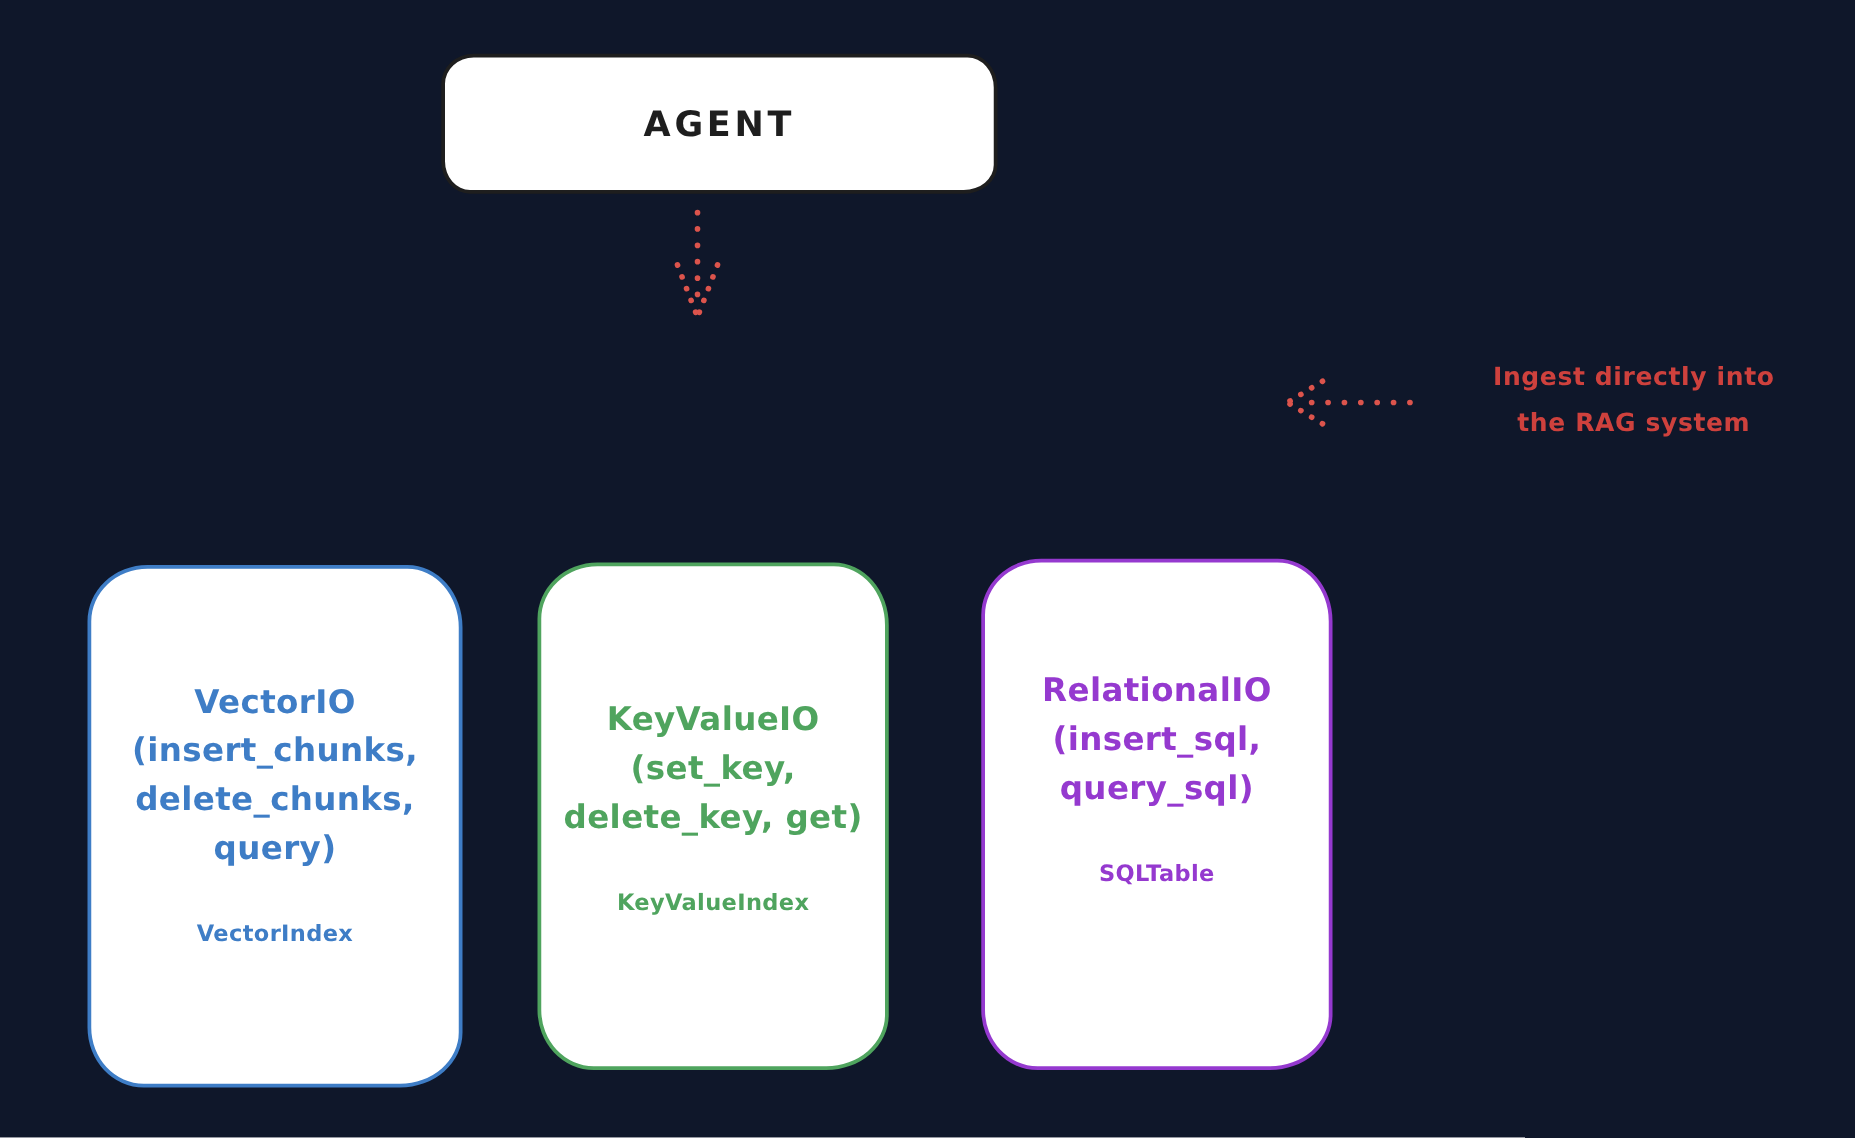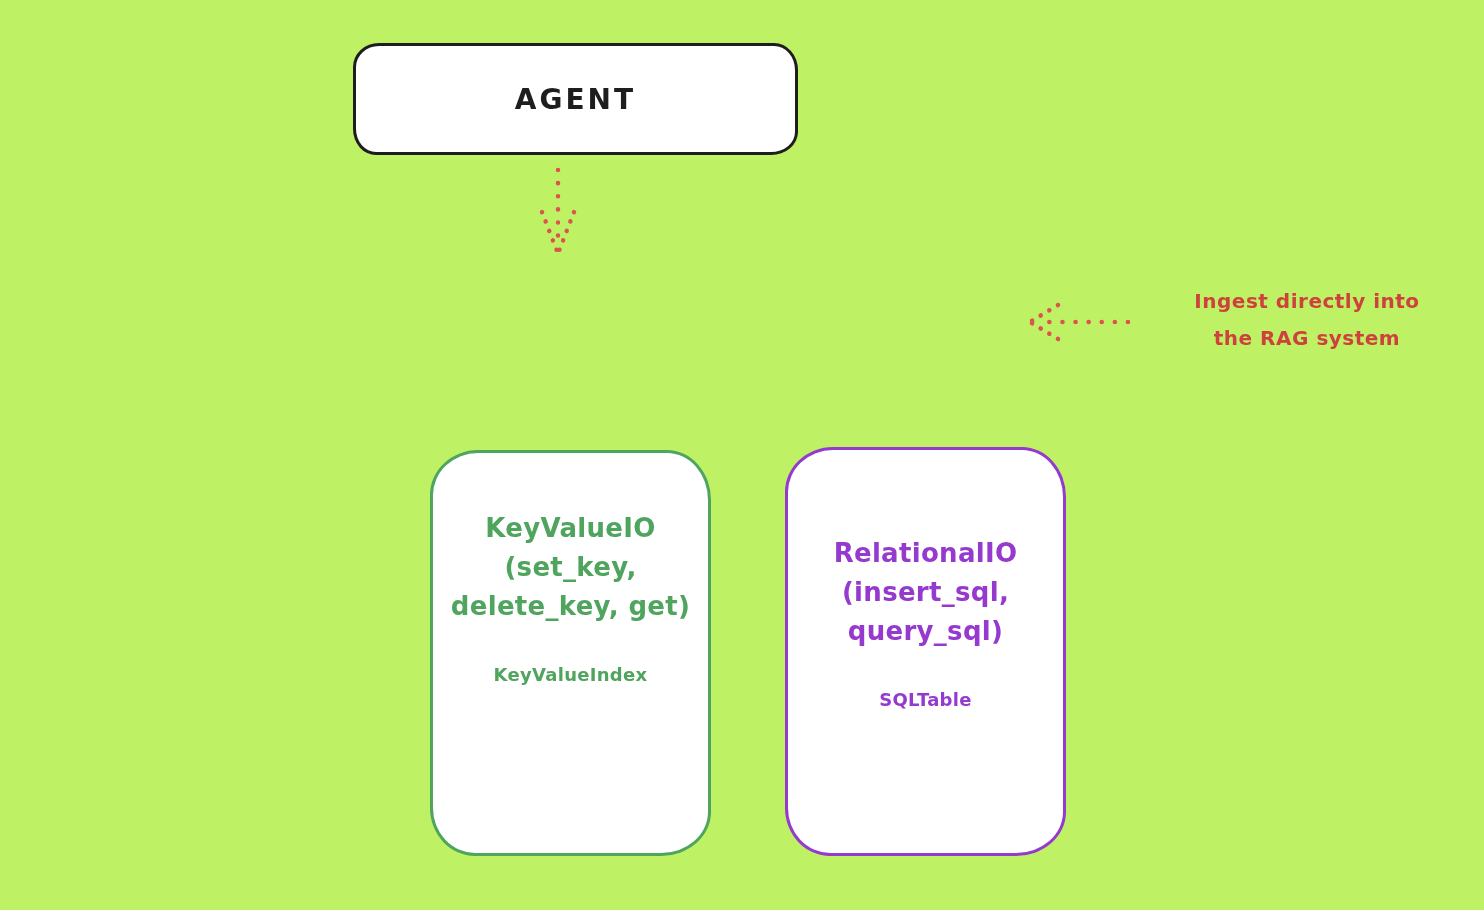--- a/index.html
+++ b/index.html
@@ -4,21 +4,21 @@
 <style>
   html, body {
     margin: 0;
     padding: 0;
     background: #ffffff;
   }
   .canvas {
     position: relative;
     width: 1484px;
     height: 910px;
-    background: #bef264;
+    background: #0f172a;
     overflow: hidden;
     font-family: "DejaVu Sans", "Liberation Sans", sans-serif;
   }
   .arrows-overlay {
     position: absolute;
     left: 0; top: 0;
     width: 1484px;
     height: 910px;
     pointer-events: none;
     color: var(--c, #dc544c);
@@ -75,21 +75,21 @@
   .io-box {
     position: absolute;
     border: 3.5px solid var(--c, #555);
     color: var(--c, #555);
     background: #ffffff;
     border-radius: 48px 44px 50px 45px / 45px 50px 44px 48px;
     box-sizing: border-box;
     text-align: center;
   }
   .io-box.b1 { left: 70px;  top: 452px; width: 300px; height: 418px; padding-top: 88px; }
-  .io-box.b2 { left: 430px; top: 450px; width: 281px; height: 406px; padding-top: 56px; }
+  .io-box.b2 { left: 430px; top: 450px; width: 281px; height: 406px; padding-top: 104px; }
   .io-box.b3 { left: 785px; top: 447px; width: 281px; height: 409px; padding-top: 84px; }
   .io-body {
     font-size: 26px;
     font-weight: 600;
     line-height: 39px;
     letter-spacing: 0.3px;
     white-space: pre-line;
   }
   .io-index {
     margin-top: 38px;
@@ -117,20 +117,27 @@
   </svg>
 
   <div class="node agent">
     <span>AGENT</span>
   </div>
 
 
   <div class="annotation" style="--c: #ce413d;">Ingest directly into
 the RAG system</div>
 
+  <div class="io-box b1" style="--c: #3e7dc6;">
+    <div class="io-body">VectorIO
+(insert_chunks,
+delete_chunks,
+query)</div>
+    <div class="io-index">VectorIndex</div>
+  </div>
 
   <div class="io-box b2" style="--c: #4fa45e;">
     <div class="io-body">KeyValueIO
 (set_key,
 delete_key, get)</div>
     <div class="io-index">KeyValueIndex</div>
   </div>
 
   <div class="io-box b3" style="--c: #9539cf;">
     <div class="io-body">RelationalIO

